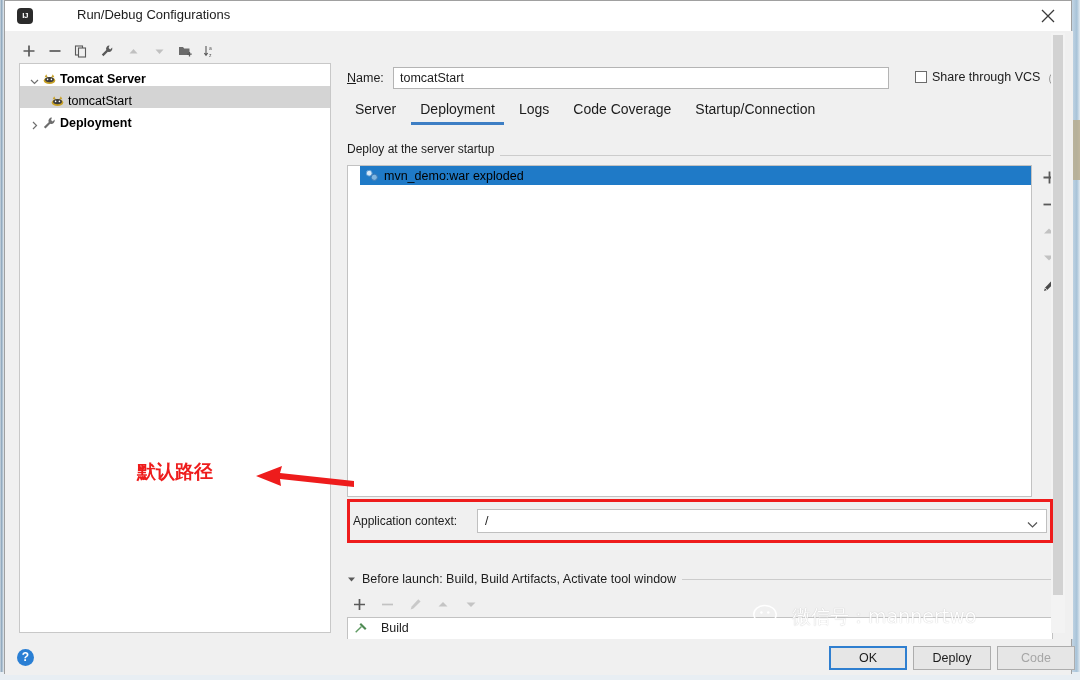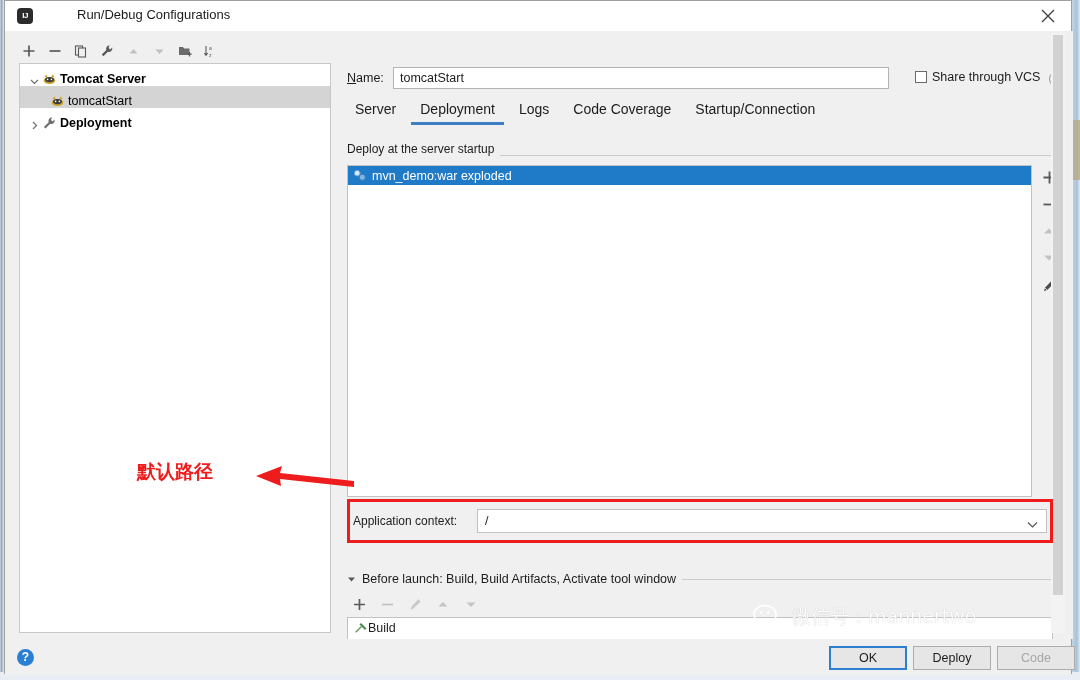--- a/index.html
+++ b/index.html
@@ -264,21 +264,22 @@
   .deploy-row {
     height: 19px;
     display: flex;
     align-items: center;
     padding-left: 5px;
     font-size: 12.5px;
     cursor: pointer;
   }
   .deploy-row.selected {
     background: #1f7ac7;
-    color: #ffffff;
+    color: #000000;
+    margin-left: 12px;
   }
   #deploy-side-toolbar {
     position: absolute;
     left: 702px; top: 136px;
     width: 24px;
     display: flex;
     flex-direction: column;
     gap: 7px;
     align-items: center;
   }
@@ -364,21 +365,21 @@
     border: 1px solid #c2c2c2;
     border-bottom: none;
     box-sizing: border-box;
     overflow: hidden;
   }
   .bl-row {
     height: 20px;
     display: flex;
     align-items: center;
     padding-left: 6px;
-    gap: 0;
+    gap: 13px;
     font-size: 12.5px;
     cursor: pointer;
   }
 
   
   #content-scrollbar {
     position: absolute;
     left: 1046px; top: 32px;
     width: 14px; height: 600px;
     background: #f3f3f3;

